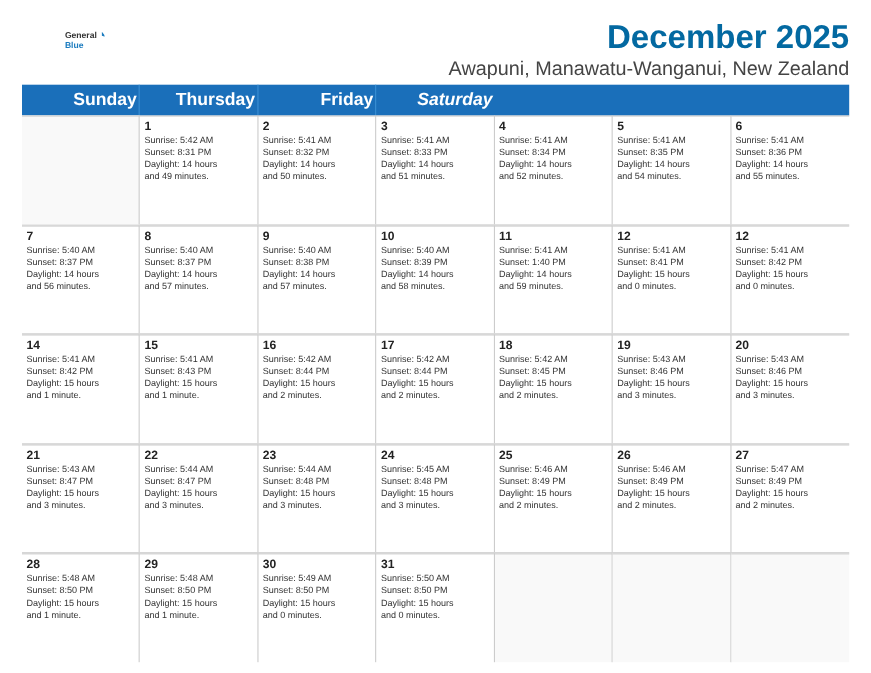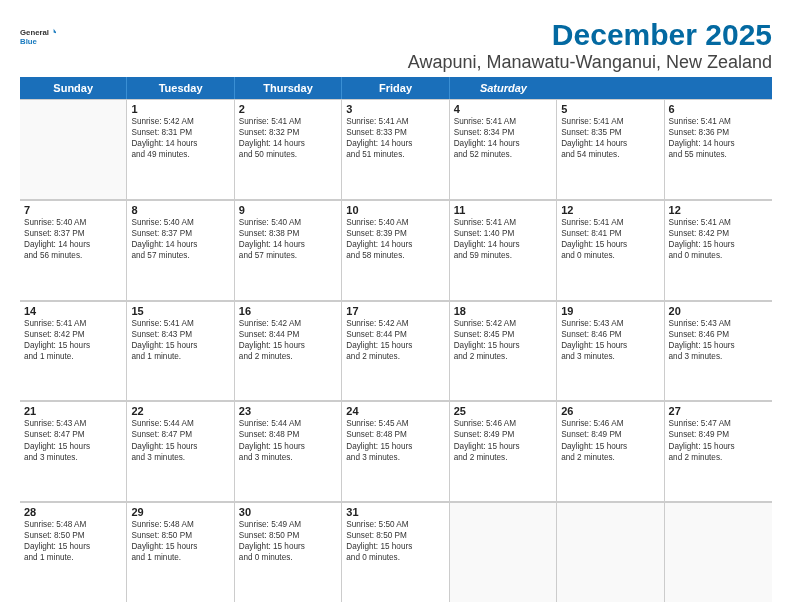--- a/index.html
+++ b/index.html
@@ -15,20 +15,21 @@
       height: 612px;
       padding: 18px 20px 10px 20px;
       display: flex;
       flex-direction: column;
     }
     .header {
       display: flex;
       align-items: flex-start;
       justify-content: space-between;
       margin-bottom: 4px;
+      margin-left: 39px;
     }
     .logo {
       display: flex;
       align-items: center;
       gap: 4px;
     }
     .title-block {
       text-align: right;
     }
     .main-title {
@@ -45,23 +46,23 @@
       display: flex;
       flex-direction: column;
     }
     .cal-header-row {
       display: grid;
       grid-template-columns: repeat(7, 1fr);
       background: #1a6fba;
     }
     .cal-header-cell {
       color: #fff;
-      font-size: 11px;
+      font-size: 16px;
       font-weight: bold;
-      text-align: center;
+      text-align: right;
       padding: 5px 2px;
       border-right: 1px solid #3a8fd4;
     }
     .cal-header-cell:last-child { border-right: none; font-style: italic; }
     .cal-body {
       flex: 1;
       display: flex;
       flex-direction: column;
     }
     .cal-week {
@@ -111,21 +112,20 @@
   </div>
     <div class="title-block">
       <div class="main-title">December 2025</div>
       <div class="subtitle">Awapuni, Manawatu-Wanganui, New Zealand</div>
     </div>
   </div>
 
   <div class="calendar">
     <div class="cal-header-row">
     <div class="cal-header-cell">Sunday</div>
-        <div class="cal-header-cell">Tuesday</div>
         <div class="cal-header-cell">Thursday</div>
         <div class="cal-header-cell">Friday</div>
         <div class="cal-header-cell">Saturday</div>
       </div>
     <div class="cal-body">
     <div class="cal-week">
           <div class="cal-cell empty"></div>
           <div class="cal-cell">
             <span class="day-num">1</span>
             <span class="cell-line">Sunrise: 5:42 AM</span>

